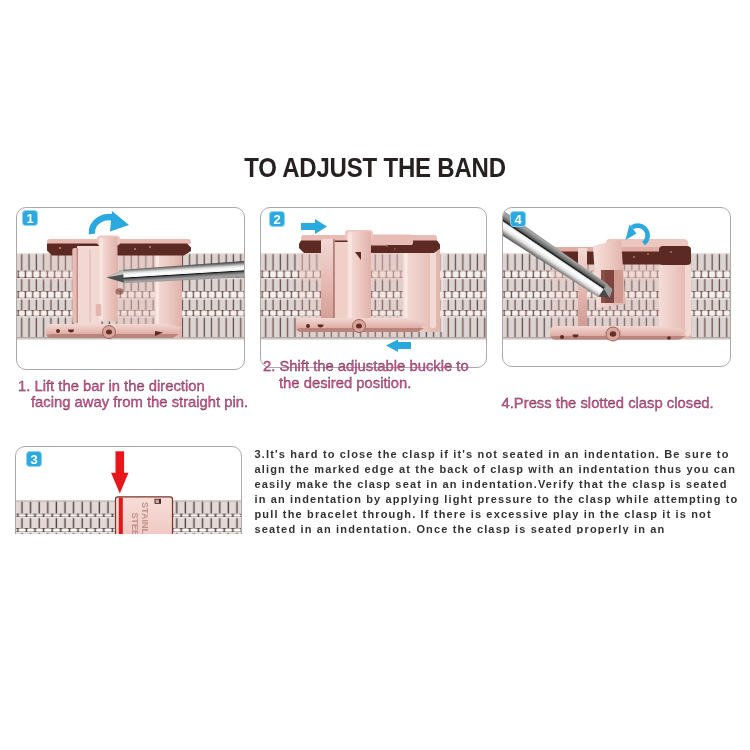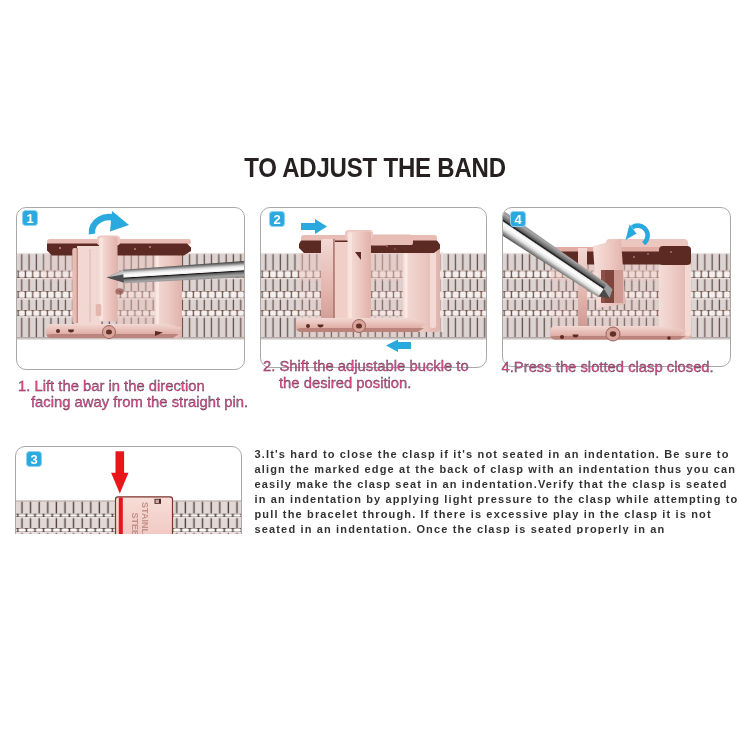--- a/index.html
+++ b/index.html
@@ -389,15 +389,15 @@
 <rect x="101.5" y="6.3" width="8.6" height="22" fill="#e8151a"></rect>
 <polygon points="97.1,27.8 114.5,27.8 105.8,48.4" fill="#e8151a"></polygon>
 <polygon points="97.3,143.5 114.3,143.5 106,122" fill="#e8151a"></polygon>
 <rect x="101.7" y="143.5" width="8.8" height="18" fill="#e8151a"></rect>
 </svg>
     </div>
 <div class="badge" style="left:26px;top:451px;">3</div>
 
 <div class="cap" style="left:18px;top:377.5px;width:245px;padding-left:13px;text-indent:-13px;">1.&nbsp;Lift the bar in the direction<br>facing away from the straight pin.</div>
 <div class="cap" style="left:263px;top:358px;width:245px;padding-left:16px;text-indent:-16px;">2.&nbsp;Shift the adjustable buckle to<br>the desired position.</div>
-<div class="cap" style="left:501.5px;top:359px;width:245px;">4.Press the slotted clasp closed.</div>
+<div class="cap" style="left:501.5px;top:395px;width:245px;">4.Press the slotted clasp closed.</div>
 
 <div id="para">3.It's hard to close the clasp if it's not seated in an indentation. Be sure to<br>align the marked edge at the back of clasp with an indentation thus you can<br>easily make the clasp seat in an indentation.Verify that the clasp is seated<br>in an indentation by applying light pressure to the clasp while attempting to<br>pull the bracelet through. If there is excessive play in the clasp it is not<br>seated in an indentation. Once the clasp is seated properly in an<br>indentation it shouldn't move.</div>
 </div>
 </body></html>

